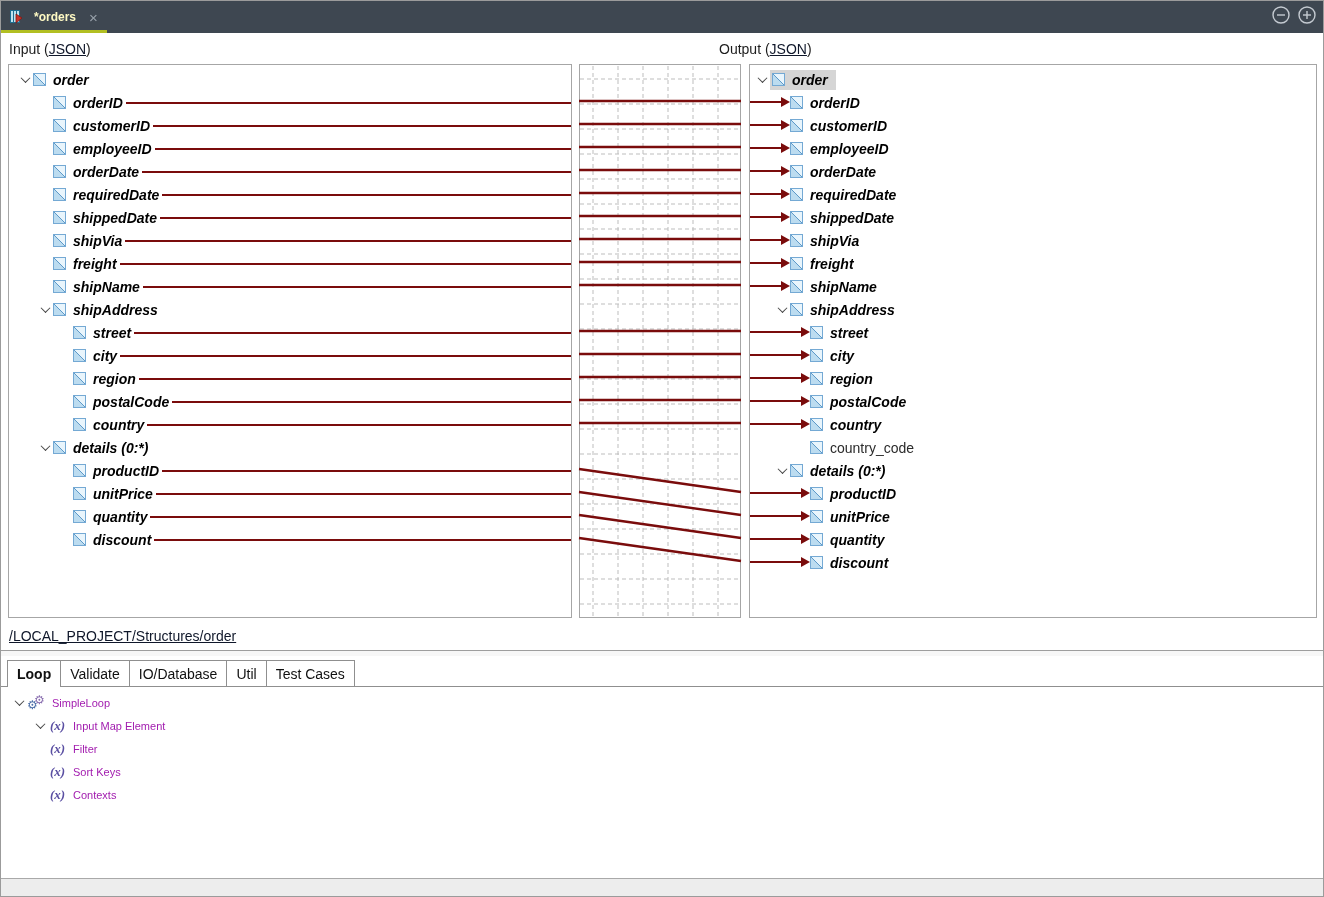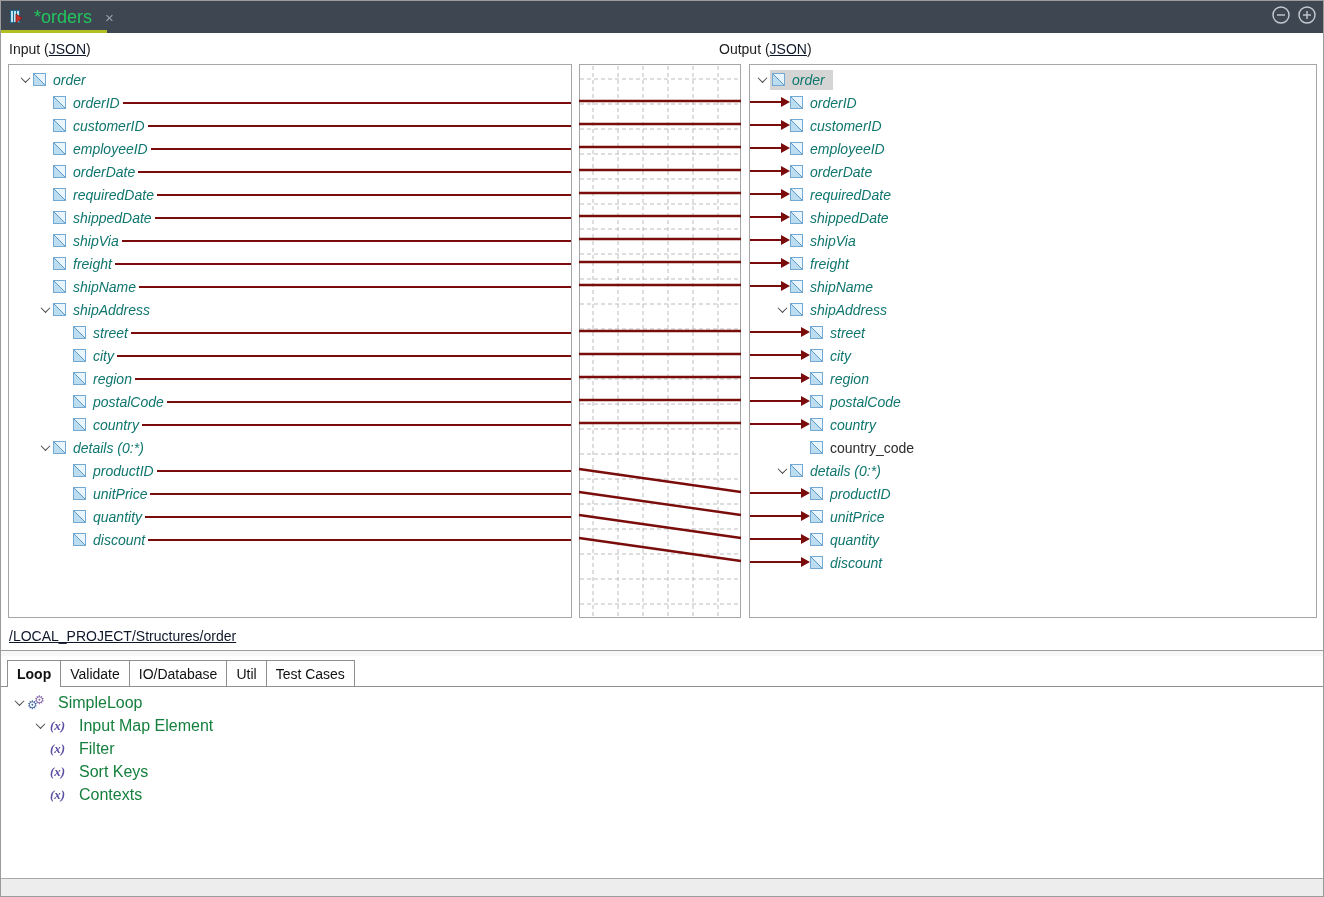--- a/index.html
+++ b/index.html
@@ -4,21 +4,21 @@
 <style>
   * { margin:0; padding:0; box-sizing:border-box; }
   html,body { background:#d9d9d9; }
   body { font-family:"Liberation Sans", sans-serif; }
   .window { position:relative; width:1324px; height:897px; border:1px solid #9b9b9b; background:#fff; overflow:hidden; }
 
   
   .titlebar { position:relative; height:32px; background:#3e4751; display:flex; align-items:center; }
   .doc-tab { position:relative; height:32px; display:flex; align-items:center; padding:0 10px 0 8px; gap:7px; }
   .doc-tab .underline { position:absolute; left:0; bottom:0; width:106px; height:3px; background:#b2bf22; }
-  .tab-title { color:#22c55e; font-size:18px; }
+  .tab-title { color:#fef9c3; font-size:12px;font-weight:bold; }
   .tab-close { color:#98a1aa; font-size:15px; margin-left:6px; cursor:default; line-height:1; }
   .tb-controls { position:absolute; right:6px; top:4px; display:flex; gap:6px; }
 
   
   .content { position:relative; width:1322px; height:846px; background:#fff; }
   .io-header { position:absolute; top:8px; font-size:14px; color:#1d1d1d; }
   .io-header a, .src-link { color:#0f172a; text-decoration:underline; }
   .src-link { position:absolute; font-size:14px; }
 
   .panel { position:absolute; top:31px; height:554px; border:1px solid #a6a6a6; background:#fff; }
@@ -26,21 +26,21 @@
   .panel-mid   { left:578px; width:162px; }
   .panel-right { left:748px; width:568px; }
   .overlay-svg { position:absolute; left:571px; top:31px; pointer-events:none; }
 
   .tree { padding-top:3px; }
   .trow { height:23px; display:flex; align-items:center; position:relative; }
   .chev { width:16px; height:16px; display:flex; align-items:center; justify-content:center; flex:none; }
   .chev i { width:7px; height:7px; border-right:1.6px solid #474747; border-bottom:1.6px solid #474747; transform:rotate(45deg) translate(-1px,-1px); }
   .nicon { width:13px; height:13px; flex:none; border:1px solid #74a9d4;
            background:linear-gradient(to top right,#bcdcf0 46%,#5d99c8 46%,#5d99c8 54%,#e9f5fc 54%); }
-  .lbl { margin-left:7px; font-size:14px; font-weight:normal; font-style:italic; color:#0f766e; white-space:nowrap; }
+  .lbl { margin-left:7px; font-size:14px; font-weight:bold; font-style:italic; color:#000000; white-space:nowrap; }
   .lbl.plain { font-weight:normal; font-style:normal; color:#2b2b2b; }
   .hl { display:flex; align-items:center; background:#d5d5d5; padding:2px 8px 2px 2px; }
 
   
   .panel-left  .lv0 { padding-left:8px; }  .panel-left  .lv1 { padding-left:28px; } .panel-left  .lv2 { padding-left:48px; }
   
   .panel-right .lv0 { padding-left:4px; }  .panel-right .lv1 { padding-left:24px; } .panel-right .lv2 { padding-left:44px; }
 
   .map-line { flex:1; height:2px; background:#7a0c0c; margin-left:3px; }
   .arrow { position:absolute; left:0; top:10px; height:2px; background:#7a0c0c; }
@@ -50,21 +50,21 @@
 
   
   .sash { position:absolute; left:0; top:617px; width:100%; height:6px; border-top:1px solid #9e9e9e; background:#f7f7f7; }
   .btabs { position:absolute; left:0; top:627px; width:100%; height:27px; display:flex; align-items:flex-end; border-bottom:1px solid #8f8f8f; padding-left:6px; }
   .btab { height:26px; display:flex; align-items:center; padding:0 9px; border:1px solid #8f8f8f; border-bottom:none; font-size:14px; color:#111; position:relative; margin-right:-1px; background:#fff; }
   .btab.active { font-weight:bold; }
   .btab.active::after { content:''; position:absolute; left:0; right:0; bottom:-1px; height:1px; background:#fff; }
 
   .btree { position:absolute; left:0; top:658px; width:100%; }
   .btree .trow { height:23px; }
-  .btree .lbl2 { margin-left:12px; font-size:16px; color:#15803d; white-space:nowrap; }
+  .btree .lbl2 { margin-left:6px; font-size:11px; color:#a21caf; white-space:nowrap; }
   .btree .b0 { padding-left:10px; } .btree .b1 { padding-left:31px; } .btree .b2 { padding-left:56px; }
   .fxicon { width:19px; flex:none; font-family:"Liberation Serif", serif; font-style:italic; font-weight:bold;
             font-size:13px; color:#5a4fa2; text-align:center; }
   .gears { position:relative; width:19px; height:18px; flex:none; }
   .gears span { position:absolute; font-size:12px; line-height:1; }
   .gear-back { left:7px; top:0; color:#8a6fb0; }
   .gear-front { left:0; top:5px; color:#4d6fa8; }
 
   .bottom-strip { position:absolute; left:0; bottom:0; width:100%; height:18px; background:#ededed; border-top:1px solid #a9a9a9; }
 </style>

